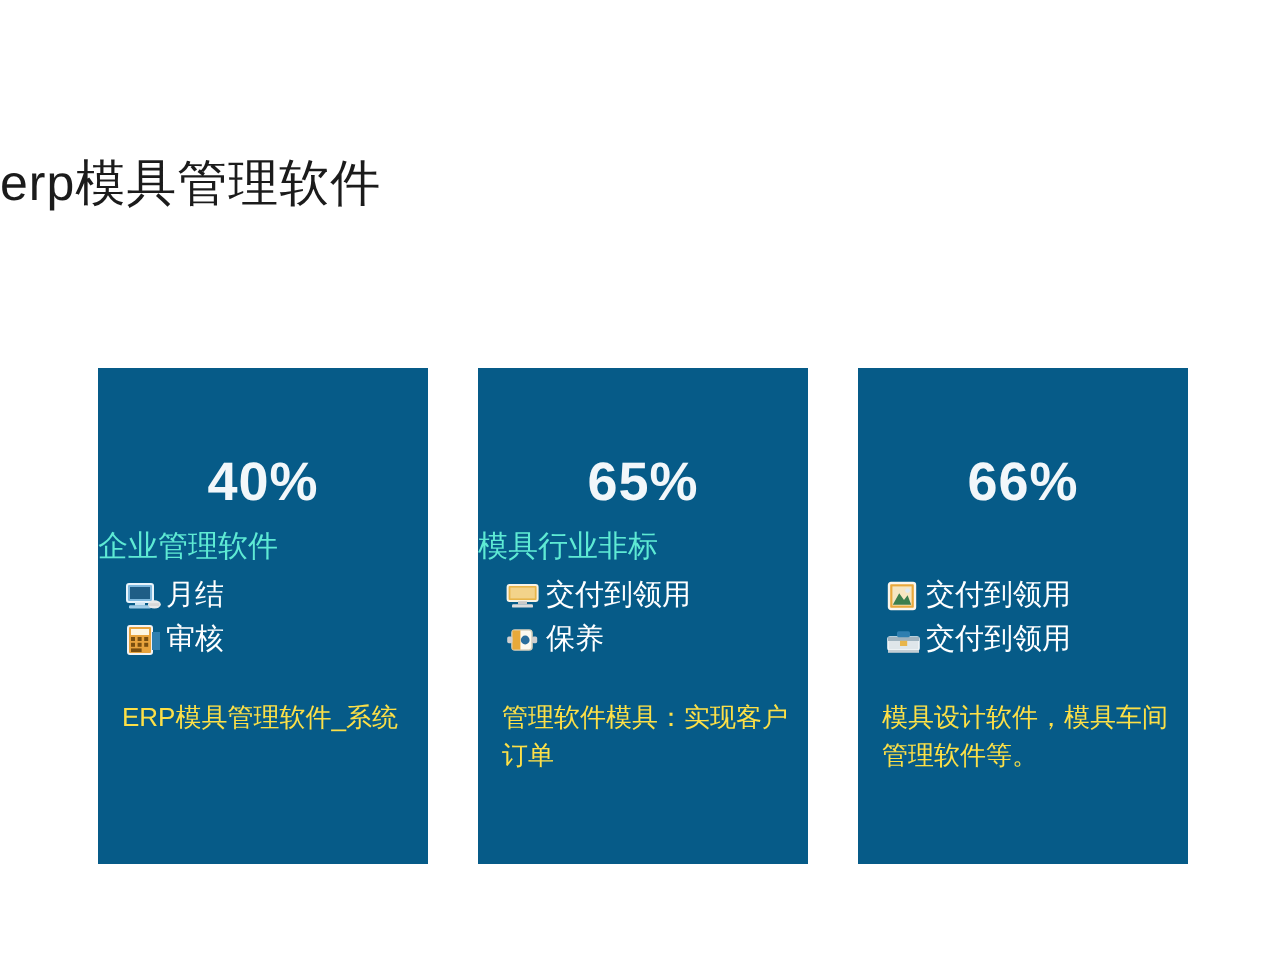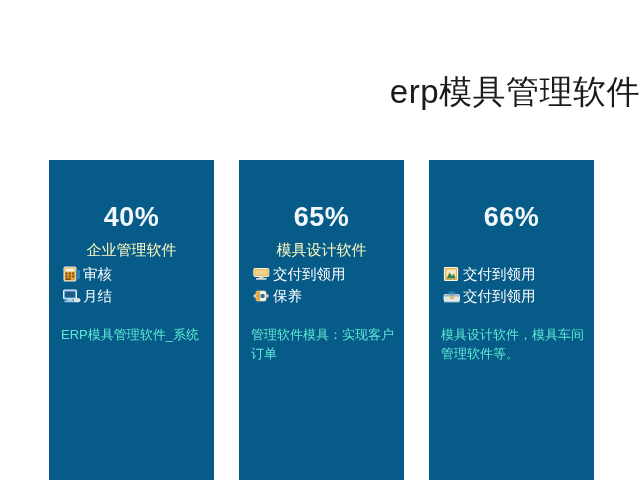--- a/index.html
+++ b/index.html
@@ -19,67 +19,68 @@
     left: 0; top: 0;
     width: 640px;
     height: 480px;
     background: #ffffff;
   }
   .slide-title {
     position: absolute;
     left: 0;
     top: 76px;
     width: 640px;
-    text-align: right;
-    font-size: 33px;
+    text-align: left;
+    font-size: 25px;
     line-height: 32px;
     color: #1b1b1b;
     letter-spacing: 0.5px;
     font-weight: 400;
     white-space: nowrap;
   }
   .panels {
     position: absolute;
     left: 49px;
     top: 160px;
     width: 545px;
     height: 272px;
     display: flex;
     justify-content: space-between;
   }
   .panel {
     width: 165px;
-    height: 320px;
+    height: 248px;
     background: #065b88;
     box-sizing: border-box;
     padding: 0;
     position: relative;
     color: #ffffff;
+    margin-top: 24px;
   }
   .panel-pct {
     position: absolute;
     left: 0;
     top: 42px;
     width: 100%;
     text-align: center;
     font-size: 27px;
     line-height: 30px;
     font-weight: 700;
     color: #f2f7fa;
     letter-spacing: 0.5px;
   }
   .panel-sub {
     position: absolute;
     left: 0;
     top: 80px;
     width: 100%;
-    text-align: center;
+    text-align: left;
     font-size: 15px;
     line-height: 20px;
-    color: #fef9c3;
+    color: #5eead4;
     font-weight: 400;
   }
   .bullets {
     position: absolute;
     left: 14px;
     top: 103px;
     width: 150px;
   }
   .bullet {
     display: flex;
@@ -101,76 +102,76 @@
     color: #ffffff;
     white-space: nowrap;
   }
   .panel-body {
     position: absolute;
     left: 12px;
     top: 165px;
     width: 145px;
     font-size: 13px;
     line-height: 19px;
-    color: #5eead4;
+    color: #fde047;
     word-break: break-all;
   }
   
   .ic-svg { display:block; width:18px; height:16px; }
 </style>
 </head>
 <body>
 
 <div class="slide">
 
   <div class="slide-title">erp模具管理软件</div>
 
   <div class="panels">
 
     <div class="panel">
       <div class="panel-pct">40%</div>
       <div class="panel-sub">企业管理软件</div>
       <div class="bullets">
+        <div class="bullet">
+          <span class="bullet-icon">
+            <svg class="ic-svg" viewBox="0 0 18 16">
+              <rect x="0.5" y="2" width="13" height="9" rx="1" fill="#7fb8dd" stroke="#eaf4fb" stroke-width="1"></rect>
+              <rect x="2" y="3.5" width="10" height="6" fill="#1f5d86"></rect>
+              <rect x="4.5" y="11.2" width="5" height="1.6" fill="#cfe5f3"></rect>
+              <rect x="1.5" y="12.6" width="11" height="1.6" rx="0.6" fill="#9fcbe6"></rect>
+              <ellipse cx="14.2" cy="12.2" rx="3.2" ry="2.1" fill="#e9e9e9"></ellipse>
+              <rect x="11.6" y="11.6" width="5" height="1.4" fill="#d8d8d8"></rect>
+            </svg>
+          </span>
+          <span class="bullet-label">月结</span>
+        </div>
         <div class="bullet">
           <span class="bullet-icon">
             <svg class="ic-svg" viewBox="0 0 18 16">
               <rect x="1" y="1" width="12" height="14" rx="1" fill="#e8a33d" stroke="#f3f3f3" stroke-width="1"></rect>
               <rect x="2.5" y="2.5" width="9" height="3" fill="#fdf6e3"></rect>
               <rect x="2.5" y="6.5" width="2" height="2" fill="#7a4f10"></rect>
               <rect x="5.8" y="6.5" width="2" height="2" fill="#7a4f10"></rect>
               <rect x="9.1" y="6.5" width="2" height="2" fill="#7a4f10"></rect>
               <rect x="2.5" y="9.4" width="2" height="2" fill="#7a4f10"></rect>
               <rect x="5.8" y="9.4" width="2" height="2" fill="#7a4f10"></rect>
               <rect x="9.1" y="9.4" width="2" height="2" fill="#7a4f10"></rect>
               <rect x="2.5" y="12.2" width="5.3" height="1.8" fill="#7a4f10"></rect>
               <rect x="13" y="4" width="4" height="9" fill="#2f7fb0"></rect>
             </svg>
           </span>
           <span class="bullet-label">审核</span>
         </div>
-        <div class="bullet">
-          <span class="bullet-icon">
-            <svg class="ic-svg" viewBox="0 0 18 16">
-              <rect x="0.5" y="2" width="13" height="9" rx="1" fill="#7fb8dd" stroke="#eaf4fb" stroke-width="1"></rect>
-              <rect x="2" y="3.5" width="10" height="6" fill="#1f5d86"></rect>
-              <rect x="4.5" y="11.2" width="5" height="1.6" fill="#cfe5f3"></rect>
-              <rect x="1.5" y="12.6" width="11" height="1.6" rx="0.6" fill="#9fcbe6"></rect>
-              <ellipse cx="14.2" cy="12.2" rx="3.2" ry="2.1" fill="#e9e9e9"></ellipse>
-              <rect x="11.6" y="11.6" width="5" height="1.4" fill="#d8d8d8"></rect>
-            </svg>
-          </span>
-          <span class="bullet-label">月结</span>
-        </div>
       </div>
       <div class="panel-body">ERP模具管理软件_系统</div>
     </div>
 
     <div class="panel">
       <div class="panel-pct">65%</div>
-      <div class="panel-sub">模具设计软件</div>
+      <div class="panel-sub">模具行业非标</div>
       <div class="bullets">
         <div class="bullet">
           <span class="bullet-icon">
             <svg class="ic-svg" viewBox="0 0 18 16">
               <rect x="0.8" y="2.5" width="15" height="8" rx="1" fill="#e8b54a" stroke="#f7f3e6" stroke-width="1"></rect>
               <rect x="2.2" y="3.8" width="12.2" height="5.4" fill="#f3d38a"></rect>
               <rect x="6" y="10.6" width="4.5" height="1.5" fill="#c9c9c9"></rect>
               <rect x="3" y="12.1" width="10.5" height="1.7" rx="0.6" fill="#dcdcdc"></rect>
             </svg>
           </span>

